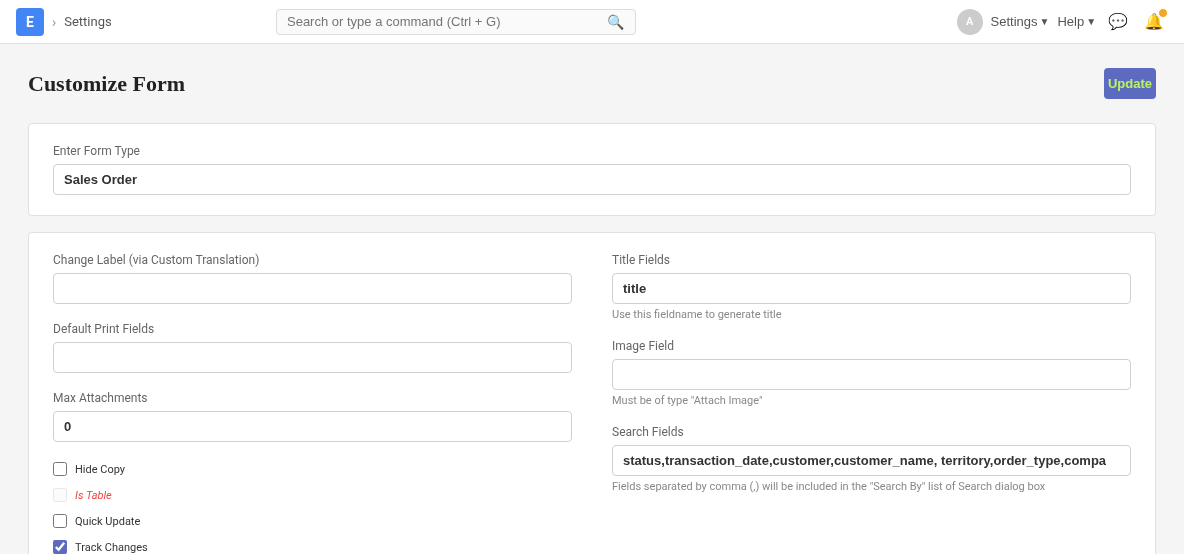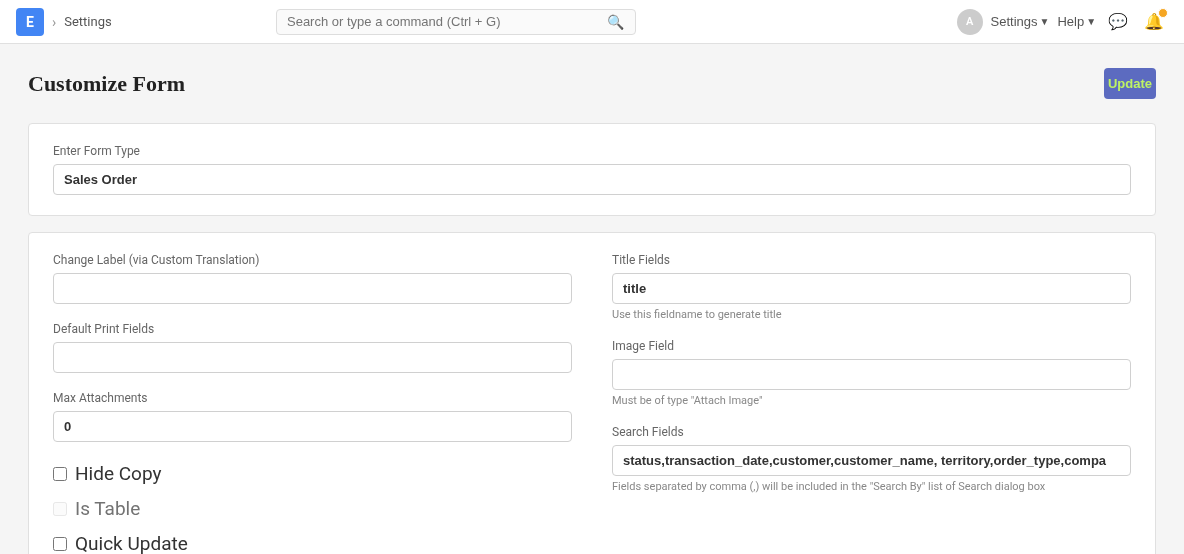--- a/index.html
+++ b/index.html
@@ -64,21 +64,21 @@
     }
 
     
     .form-grid { display: grid; grid-template-columns: 1fr 1fr; gap: 24px 40px; }
     .form-group { display: flex; flex-direction: column; }
     .hint-text { font-size: 11px; color: #888; margin-top: 4px; }
 
     
     .checkbox-row { display: flex; align-items: center; gap: 8px; margin-bottom: 12px; }
     .checkbox-row input[type="checkbox"] { width: 14px; height: 14px; cursor: pointer; accent-color: #5c6bc0; }
-    .checkbox-label { font-size: 19px; color: #333; }
+    .checkbox-label { font-size: 11px; color: #333; }
     .checkbox-row-radio { display: flex; align-items: center; gap: 8px; margin-bottom: 12px; }
     .checkbox-row-radio input[type="checkbox"] { width: 14px; height: 14px; cursor: pointer; accent-color: #5c6bc0; opacity: 0.5; }
 
     .left-col { }
     .right-col { }
   </style>
 </head>
 <body>
 
 <div class="topnav">
@@ -142,21 +142,21 @@
           <input class="form-input" type="text" value="0" style="">
         </div>
 
         <div class="checkbox-row">
           <input type="checkbox" id="hide-copy" style="">
           <label class="checkbox-label" for="hide-copy">Hide Copy</label>
         </div>
 
         <div class="checkbox-row-radio">
           <input type="checkbox" id="is-table" disabled="" style="">
-          <label class="checkbox-label" for="is-table" style="color:#737373;">Is Table</label>
+          <label class="checkbox-label" for="is-table" style="color:#ef4444;font-style:italic;">Is Table</label>
         </div>
 
         <div class="checkbox-row">
           <input type="checkbox" id="quick-entry" style="">
           <label class="checkbox-label" for="quick-entry">Quick Update</label>
         </div>
 
         <div class="checkbox-row">
           <input type="checkbox" id="track-changes" checked="" style="">
           <label class="checkbox-label" for="track-changes">Track Changes</label>

